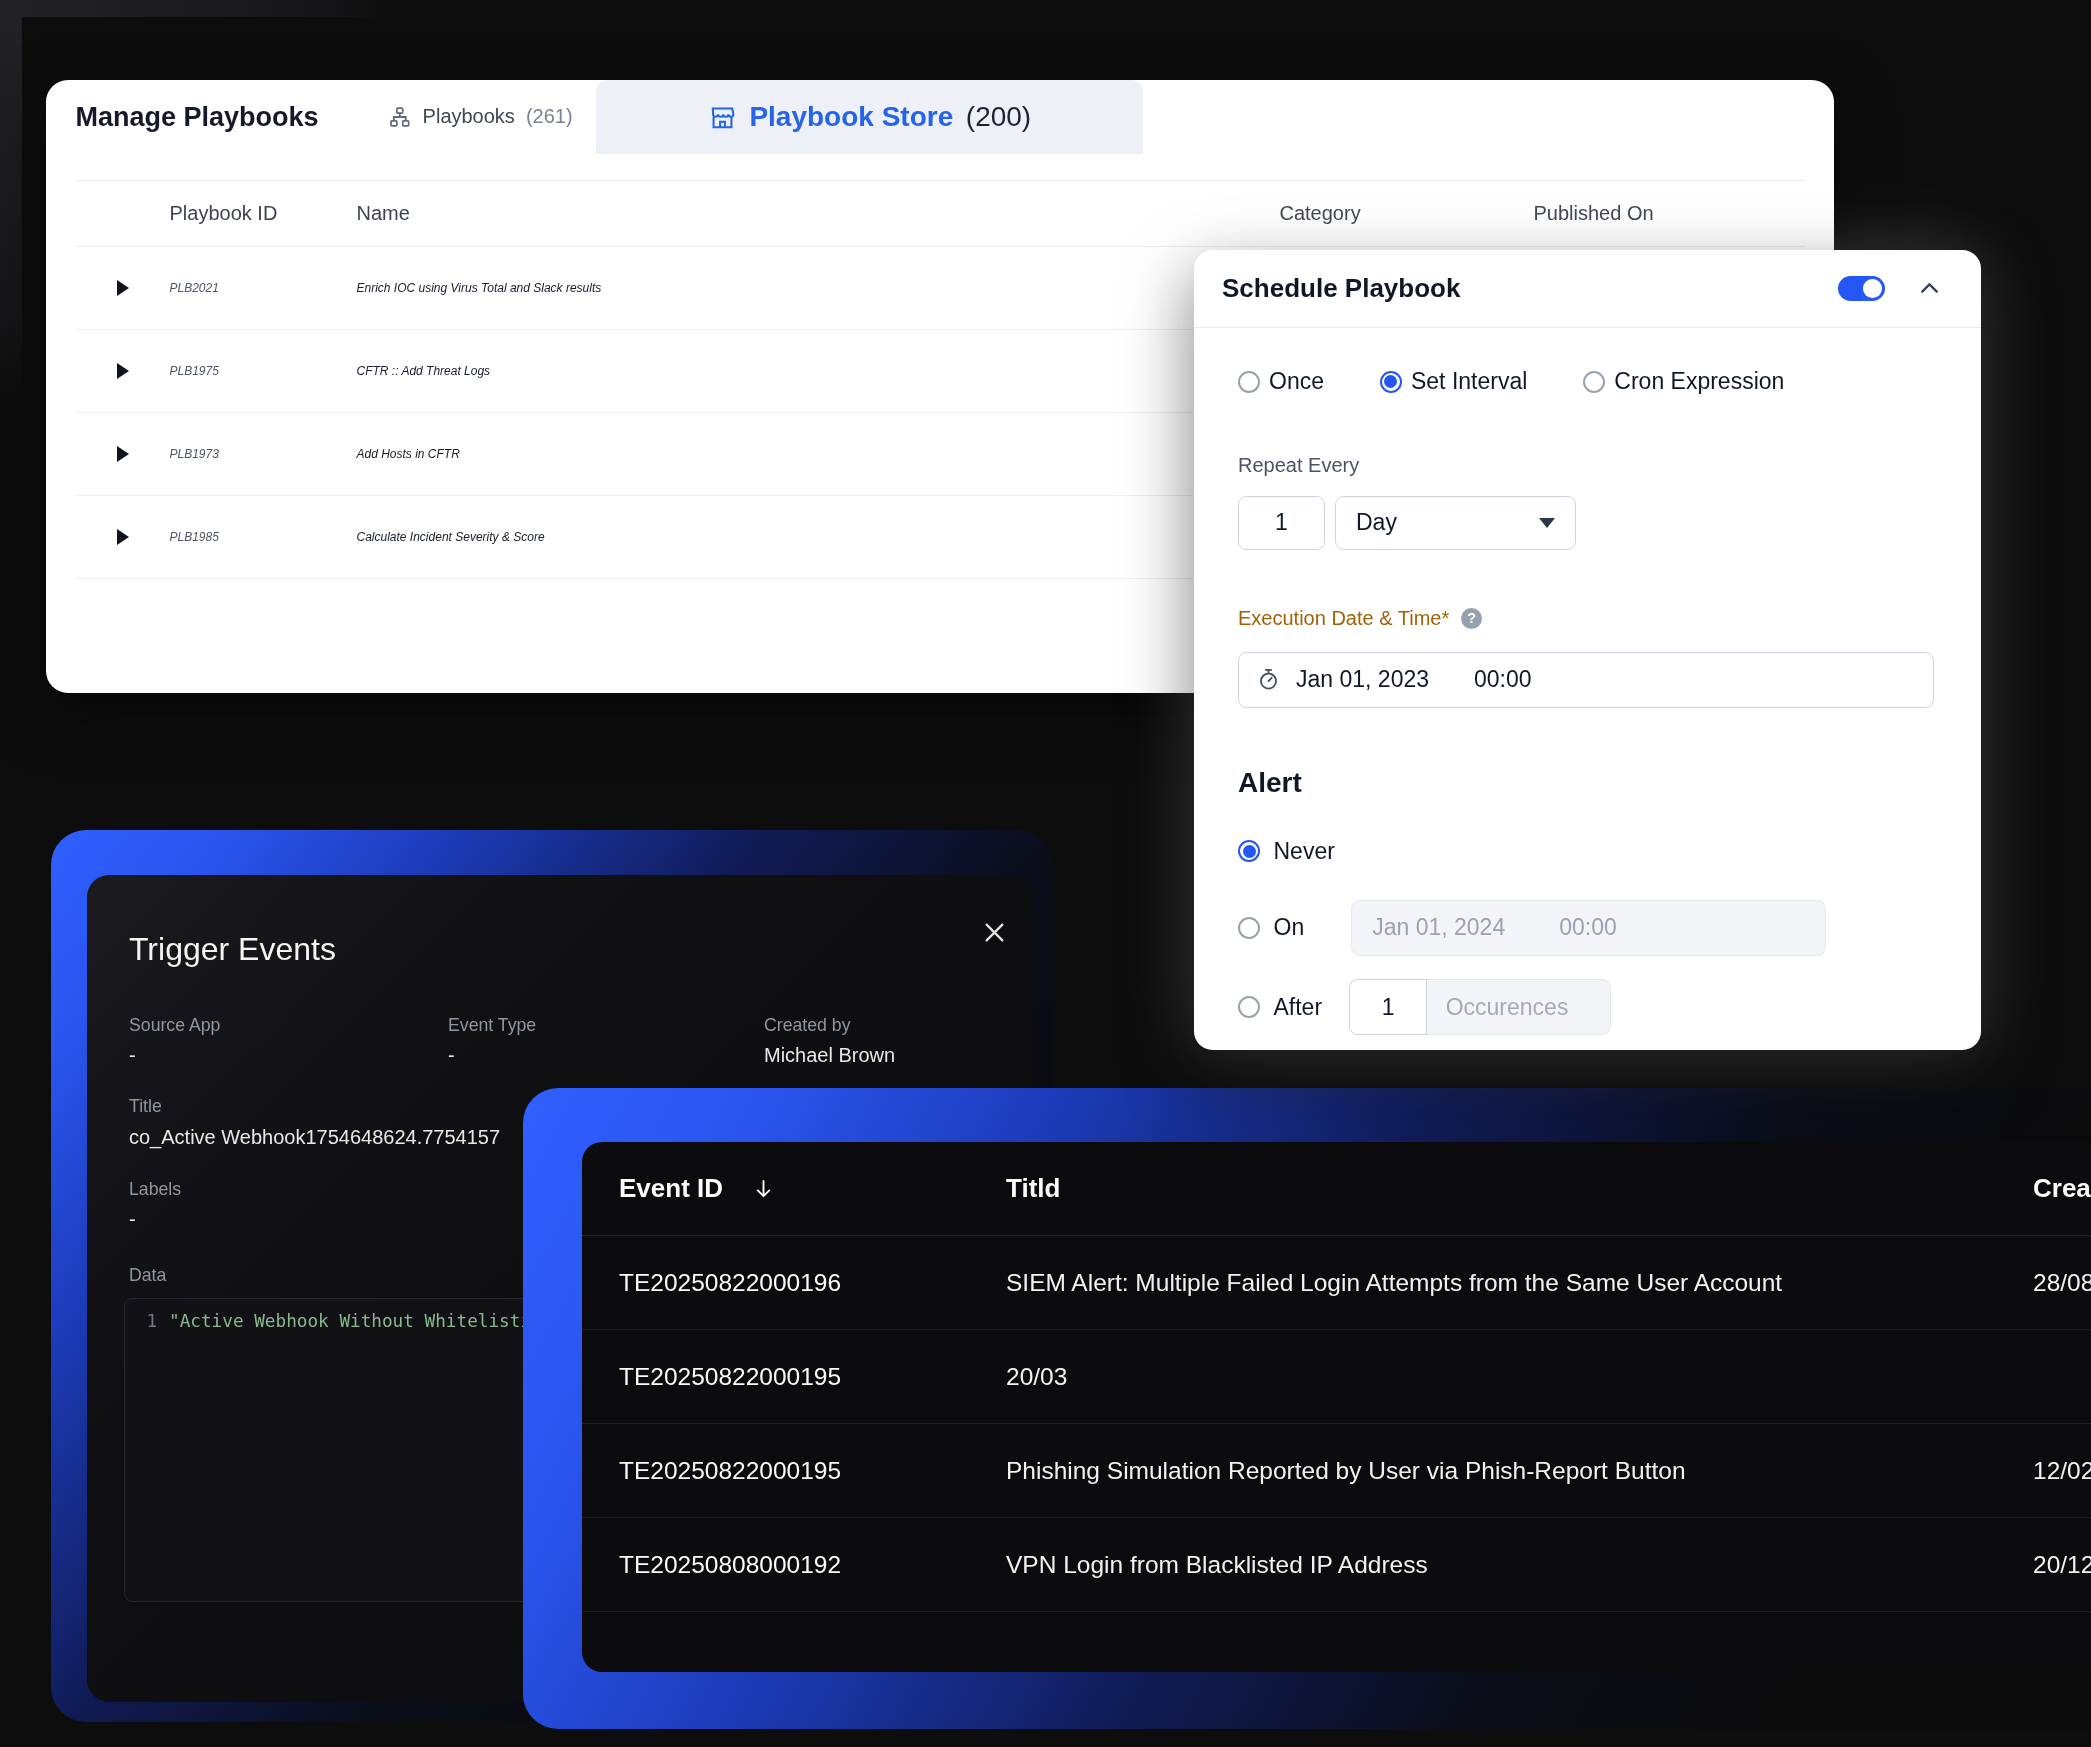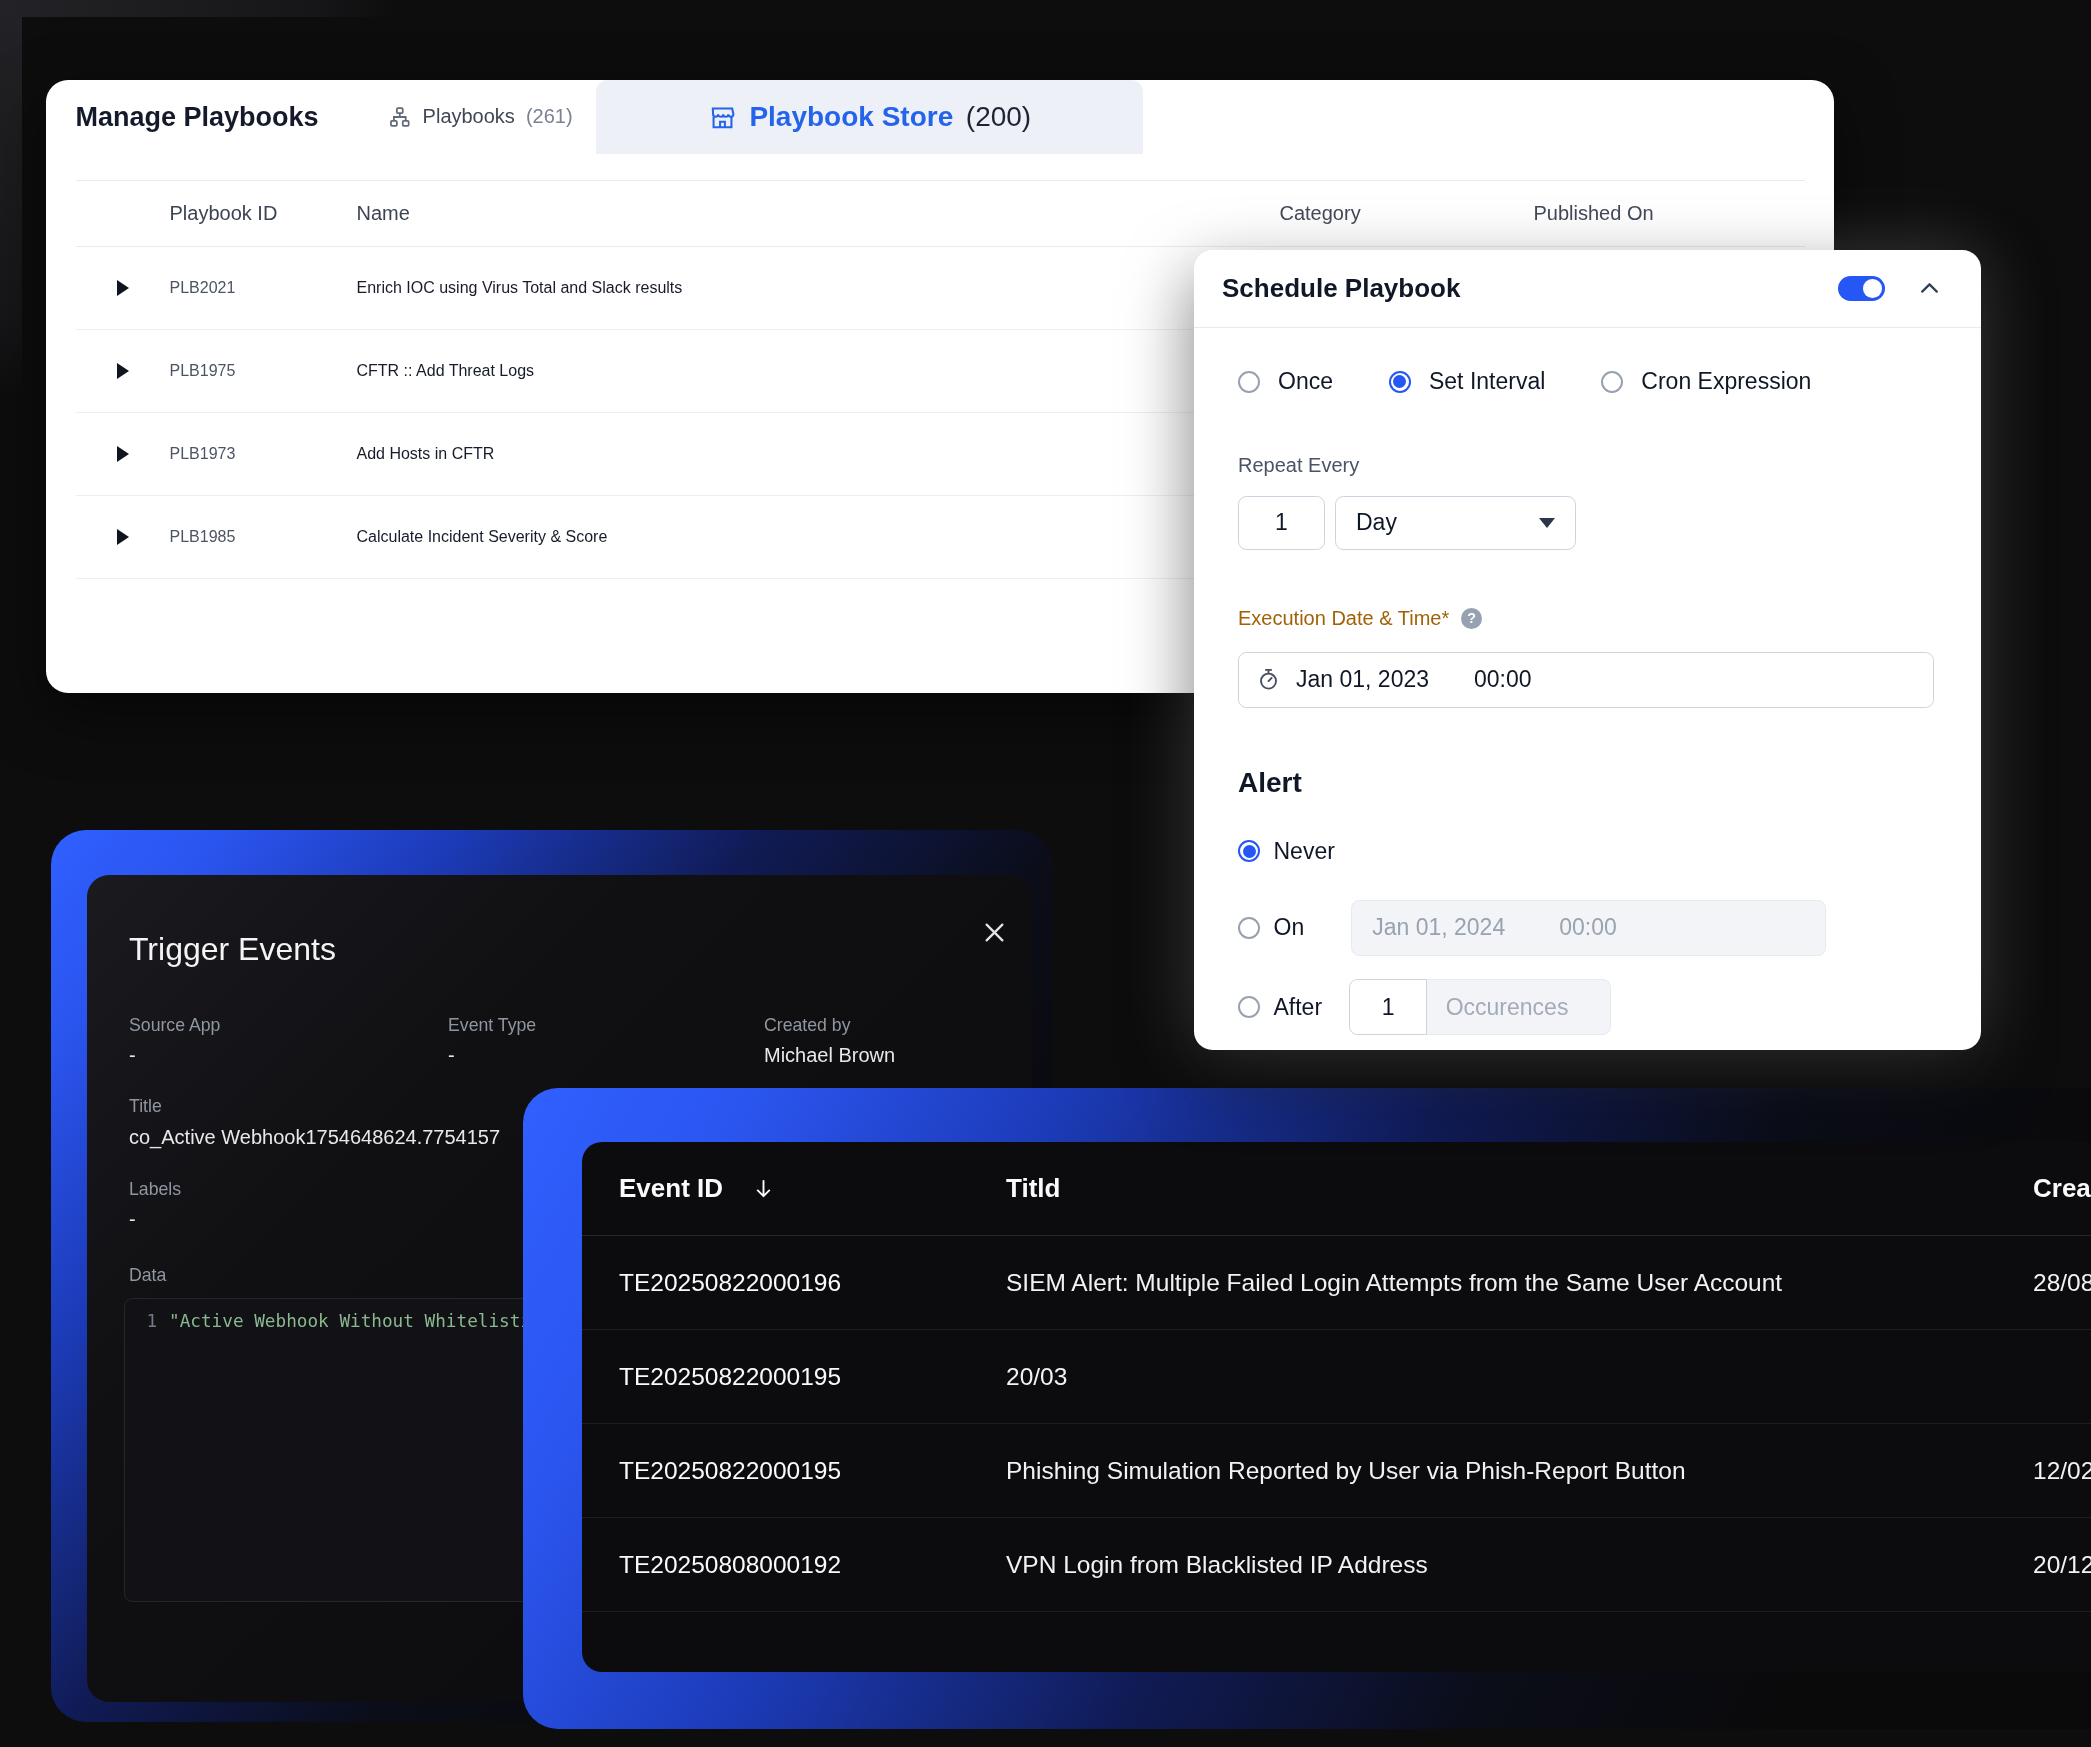--- a/index.html
+++ b/index.html
@@ -28,21 +28,21 @@
   .tab2 { position:absolute; left:550px; top:0; width:547px; height:74px;
     background:#edf0f7; border-radius:11.8px 11.8px 0 0;
     display:flex; align-items:center; justify-content:center; gap:12.6px; cursor:pointer; }
   .tab2 .lbl { font-size:28px; font-weight:700; color:#2563eb; }
   .tab2 .cnt { font-size:28px; font-weight:400; color:#1d2433; }
 
   .pb-table { margin:26px 29.5px 0 29.5px; }
   .pb-row { display:grid; grid-template-columns:94px 187px 923px 254px 1fr; align-items:center; }
   .pb-head { height:67px; border-top:0.8px solid #e7eaef; border-bottom:0.8px solid #e7eaef;
     font-size:20px; color:#3c4454; font-weight:500; }
-  .pb-r { height:83px; border-bottom:0.8px solid #edeff3; font-size:16px; cursor:pointer; }
+  .pb-r { height:83px; border-bottom:0.8px solid #edeff3; font-size:12px; cursor:pointer;font-style:italic; }
   .pb-r .cell-id { color:#4b5563; }
   .pb-r .cell-name { color:#171c2b; }
   .caret-wrap { display:flex; justify-content:center; }
   .caret { width:0; height:0; border-top:8.4px solid transparent;
     border-bottom:8.4px solid transparent; border-left:12.6px solid #10141f; }
 
   
   .schedule { position:absolute; left:1194px; top:250px; width:787px; height:800px;
     background:#ffffff; border-radius:18.6px; z-index:6;
     box-shadow:0 0 76px rgba(255,255,255,.20), 0 25px 67px rgba(0,0,0,.55); }
@@ -50,21 +50,21 @@
     padding:0 39px 0 28px; border-bottom:0.8px solid #e7eaef; }
   .sch-title { font-size:26px; font-weight:700; color:#101828; }
   .toggle { margin-left:auto; width:47px; height:25px; border-radius:13.5px;
     background:#2457f5; position:relative; cursor:pointer; }
   .toggle::after { content:""; position:absolute; right:3.4px; top:3.4px; width:18.6px; height:18.6px;
     border-radius:50%; background:#fff; }
   .sch-chevron { margin-left:32px; display:flex; cursor:pointer; }
 
   .sch-body { padding:40px 47px 0 44px; }
   .radio-row { display:flex; align-items:center; gap:56px; }
-  .radio-opt { display:flex; align-items:center; gap:18px; font-size:23px; color:#101828; cursor:pointer; }
+  .radio-opt { display:flex; align-items:center; gap:9px; font-size:23px; color:#101828; cursor:pointer; }
   .radio { width:22px; height:22px; border-radius:50%; border:2.5px solid #98a1b0;
     background:#fff; flex:none; position:relative; cursor:pointer; }
   .radio.on { border-color:#2457f5; }
   .radio.on::after { content:""; position:absolute; inset:2.5px; border-radius:50%; background:#2457f5; }
 
   .field-label { margin-top:59px; font-size:20px; color:#4a5365; }
   .inputs-row { margin-top:18.6px; display:flex; gap:10px; }
   .num-input { width:87px; height:54px; border:1.3px solid #cdd3de; border-radius:8.4px;
     display:flex; align-items:center; justify-content:center; font-size:23px; color:#101828; }
   .select { width:241px; height:54px; border:1.3px solid #cdd3de; border-radius:8.4px;

